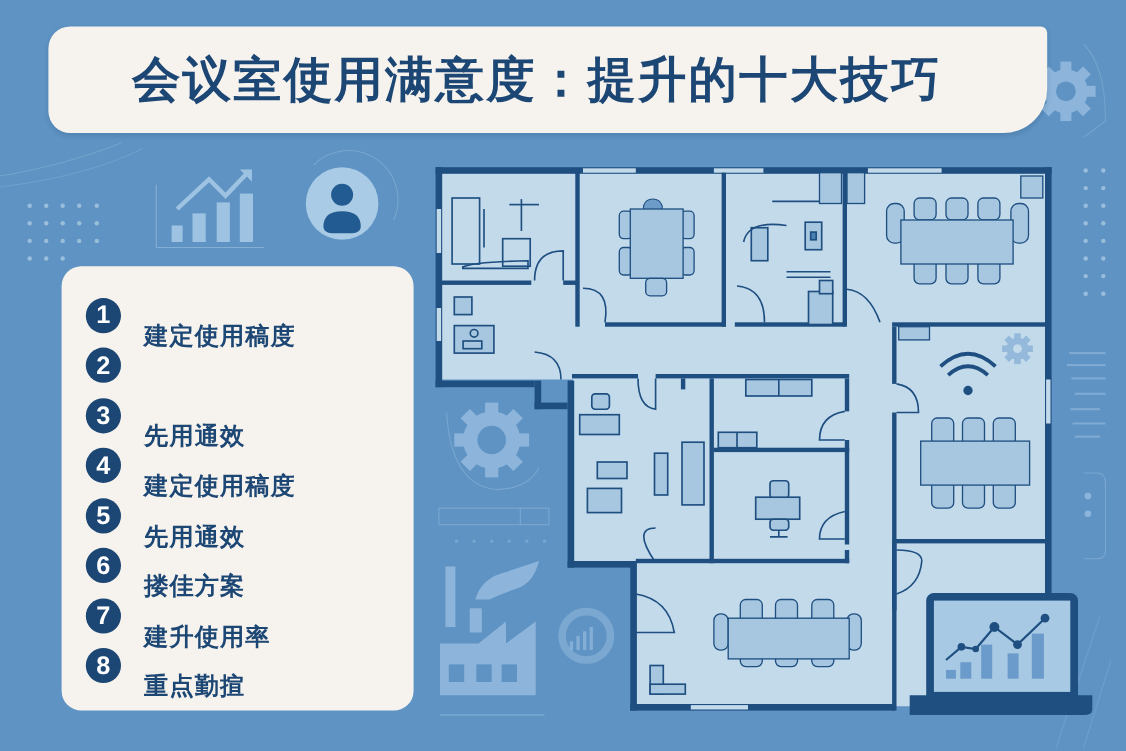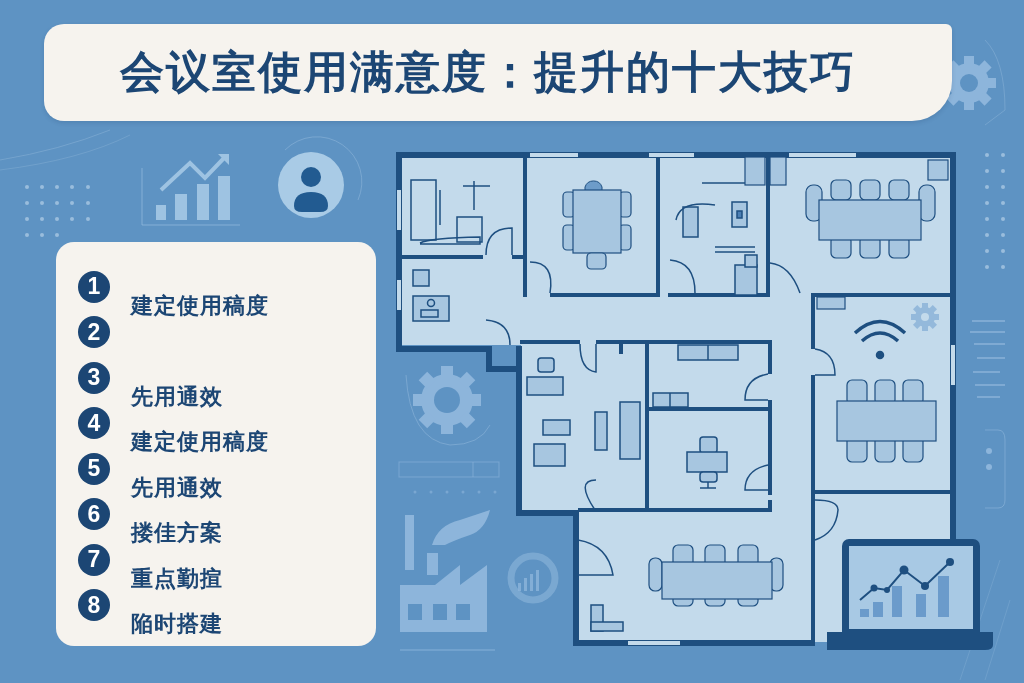--- a/index.html
+++ b/index.html
@@ -450,19 +450,19 @@
   <div class="list-item">
     <span class="num-badge">5</span>
     <span class="item-label">先用通效</span>
   </div>
   <div class="list-item">
     <span class="num-badge">6</span>
     <span class="item-label">搂佳方案</span>
   </div>
   <div class="list-item">
     <span class="num-badge">7</span>
+    <span class="item-label">建升使用率</span>
+  </div>
+  <div class="list-item">
+    <span class="num-badge">8</span>
     <span class="item-label">重点勤揎</span>
   </div>
-  <div class="list-item">
-    <span class="num-badge">8</span>
-    <span class="item-label">陥时搭建</span>
-  </div>
 </div>
 
 </body></html>

